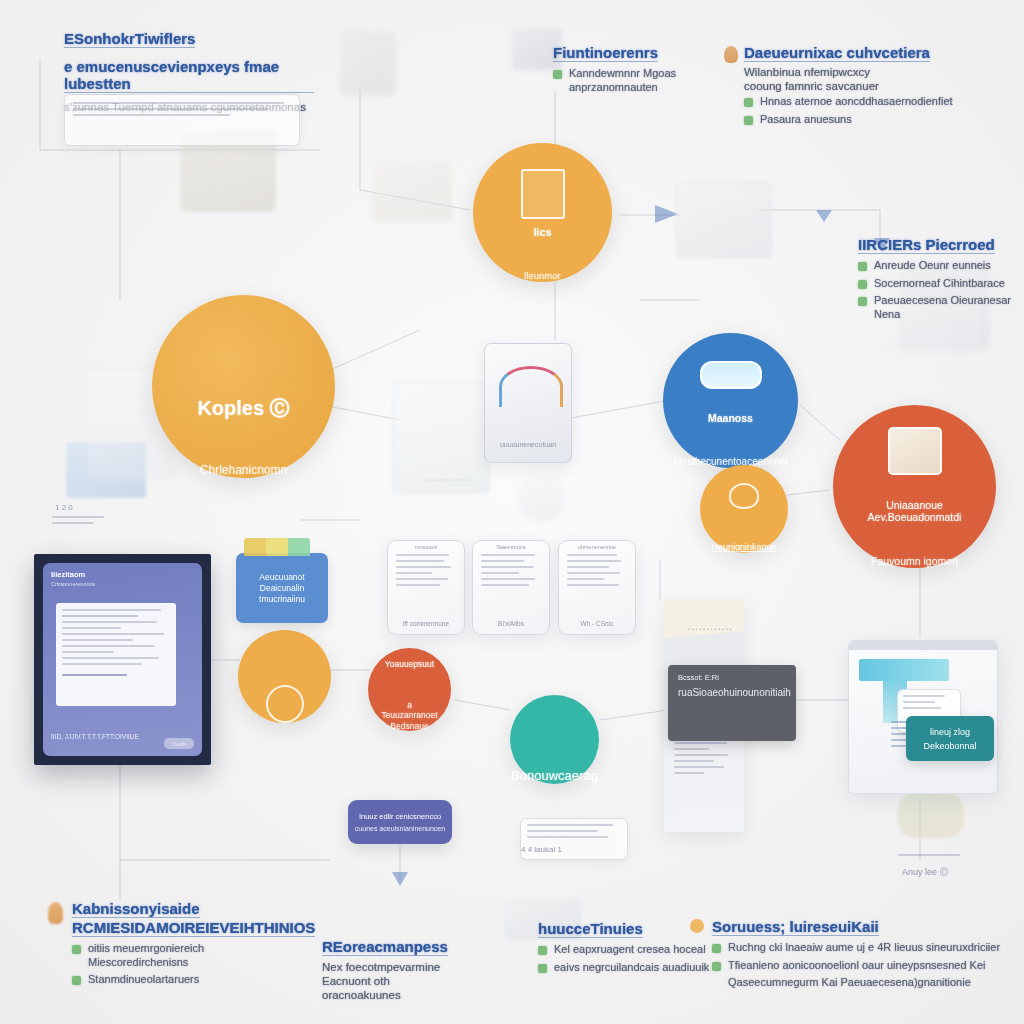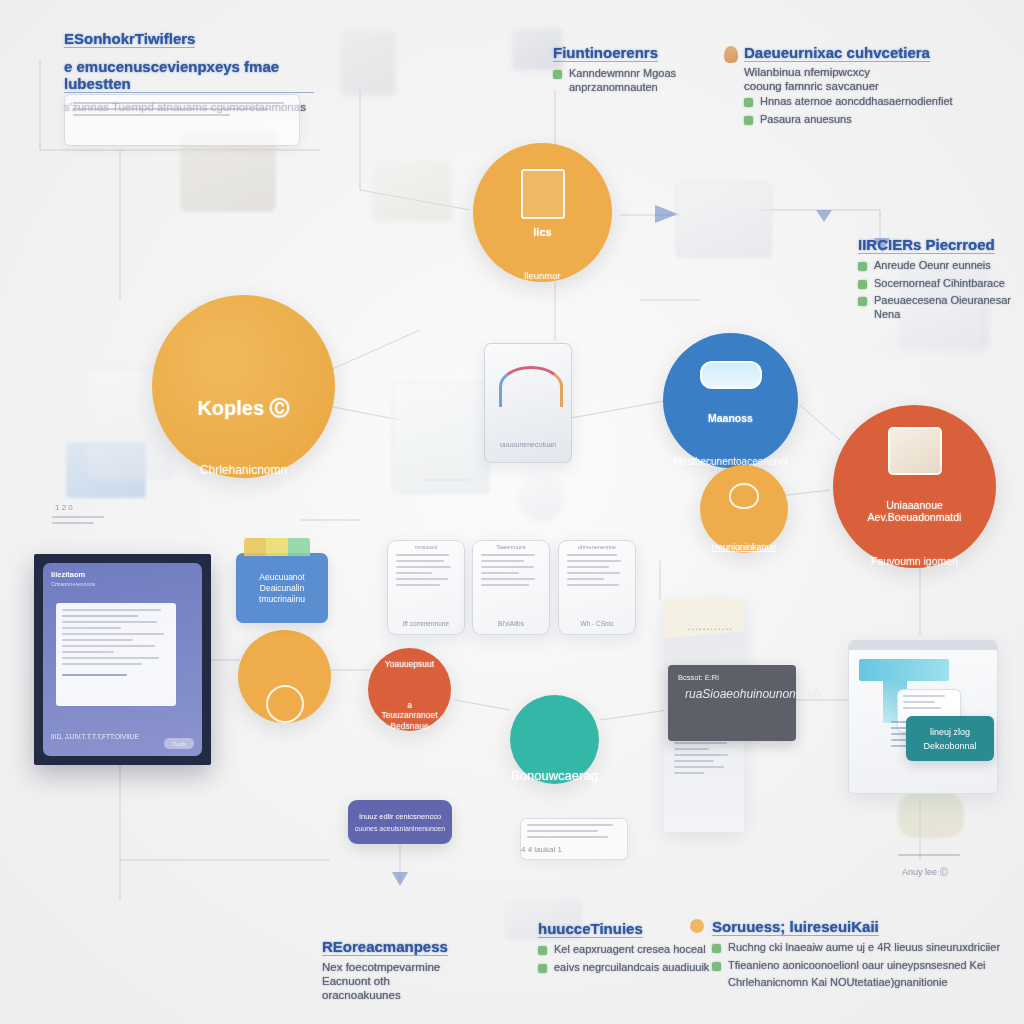--- a/index.html
+++ b/index.html
@@ -365,21 +365,21 @@
         <i style="width:90%"></i>
         <i style="width:66%"></i>
       <i style="width:84%"></i>
         <i style="width:50%"></i>
     </div>
   </div>
   <div class="abs" style="left:668px;top:665px;width:108px;height:60px;background:#5d6069;
               border-radius:4px;box-shadow:0 4px 14px rgba(0,0,0,.18);
               padding:8px 10px;filter:blur(.35px);">
     <div style="color:#f2f3f5;font-size:7.5px;filter:blur(.5px);">Bcssot: E:Ri</div>
-    <div style="color:#e7e9ec;font-size:12px;margin-top:5px;margin-left:7px;filter:blur(.5px);font-style:italic;">ruaSioaeohuinounonitiaih</div>
+    <div style="color:#e7e9ec;font-size:10px;margin-top:5px;margin-left:0;filter:blur(.5px);">ruaSioaeohuinounonitiaih</div>
   </div>
   <div class="abs" style="left:688px;top:626px;font-size:6px;color:#b9bcc4;filter:blur(.6px);">• • • •   • • • •   • • • •</div>
 
   <div class="abs" style="left:848px;top:640px;width:148px;height:152px;
               background:linear-gradient(170deg,#fbfcfd,#eef0f4);
               border:1px solid rgba(200,206,218,.6);border-radius:5px;
               box-shadow:0 6px 20px rgba(60,70,100,.10);filter:blur(.35px);">
     <div class="abs" style="left:0;right:0;top:0;height:9px;background:rgba(190,196,210,.55);
                 border-radius:5px 5px 0 0;"></div>
     <div class="abs" style="left:10px;top:18px;width:90px;height:22px;
@@ -421,20 +421,37 @@
   <div class="abs" style="left:55px;top:503px;font-size:8px;color:#9097a6;filter:blur(.6px);">1 2 0</div>
   <div class="abs" style="left:902px;top:866px;font-size:9px;color:#8e95a4;filter:blur(.6px);">Anuy lee Ⓒ</div>
   <div class="abs lines" style="left:52px;top:516px;width:52px;">
     <i style="width:100%"></i>
       <i style="width:80%"></i>
   </div>
   <div class="abs lines" style="left:898px;top:854px;width:62px;">
     <i style="width:100%"></i>
   </div>
 
+  <div class="abs" style="left:72px;top:900px;width:280px;">
+    <div class="abs" style="left:-24px;top:2px;width:15px;height:22px;
+                background:linear-gradient(160deg,#e9ab63,#d38f46);
+                border-radius:50% 50% 30% 30%;filter:blur(.8px);opacity:.85;"></div>
+    <div class="headline two">Kabnissonyisaide</div>
+    <div class="headline two" style="margin-top:1px;">RCMIESIDAMOIREIEVEIHTHINIOS</div>
+    <div class="bullets">
+      <div class="bullet">
+        <span class="dot"></span>
+        <span class="btext" style="max-width:210px">oitiis meuemrgoniereich Miescoredirchenisns</span>
+      </div>
+      <div class="bullet">
+        <span class="dot"></span>
+        <span class="btext">Stanmdinueolartaruers</span>
+      </div>
+    </div>
+  </div>
 
   <div class="abs" style="left:322px;top:938px;width:175px;">
     <div class="headline">REoreacmanpess</div>
     <div class="subline" style="margin-top:4px;max-width:140px;white-space:normal;">Nex foecotmpevarmine Eacnuont oth oracnoakuunes</div>
   </div>
 
   <div class="abs" style="left:538px;top:920px;width:200px;">
     <div class="headline">huucceTinuies</div>
     <div class="bullets">
       <div class="bullet">
@@ -455,16 +472,16 @@
     <div class="bullets">
       <div class="bullet">
         <span class="dot"></span>
         <span class="btext" style="max-width:285px">Ruchng cki lnaeaiw aume uj e 4R lieuus sineuruxdriciier</span>
       </div>
       <div class="bullet">
         <span class="dot"></span>
         <span class="btext" style="max-width:270px">Tfieanieno aonicoonoelionl oaur uineypsnsesned Kei</span>
       </div>
     </div>
-    <div class="btext" style="margin-left:16px;max-width:275px;">Chrlehanicnomn Kai NOUtetatiae)gnanitionie</div>
+    <div class="btext" style="margin-left:16px;max-width:275px;">Qaseecumnegurm Kai Paeuaecesena)gnanitionie</div>
   </div>
 
 </div>
 
 </body></html>

